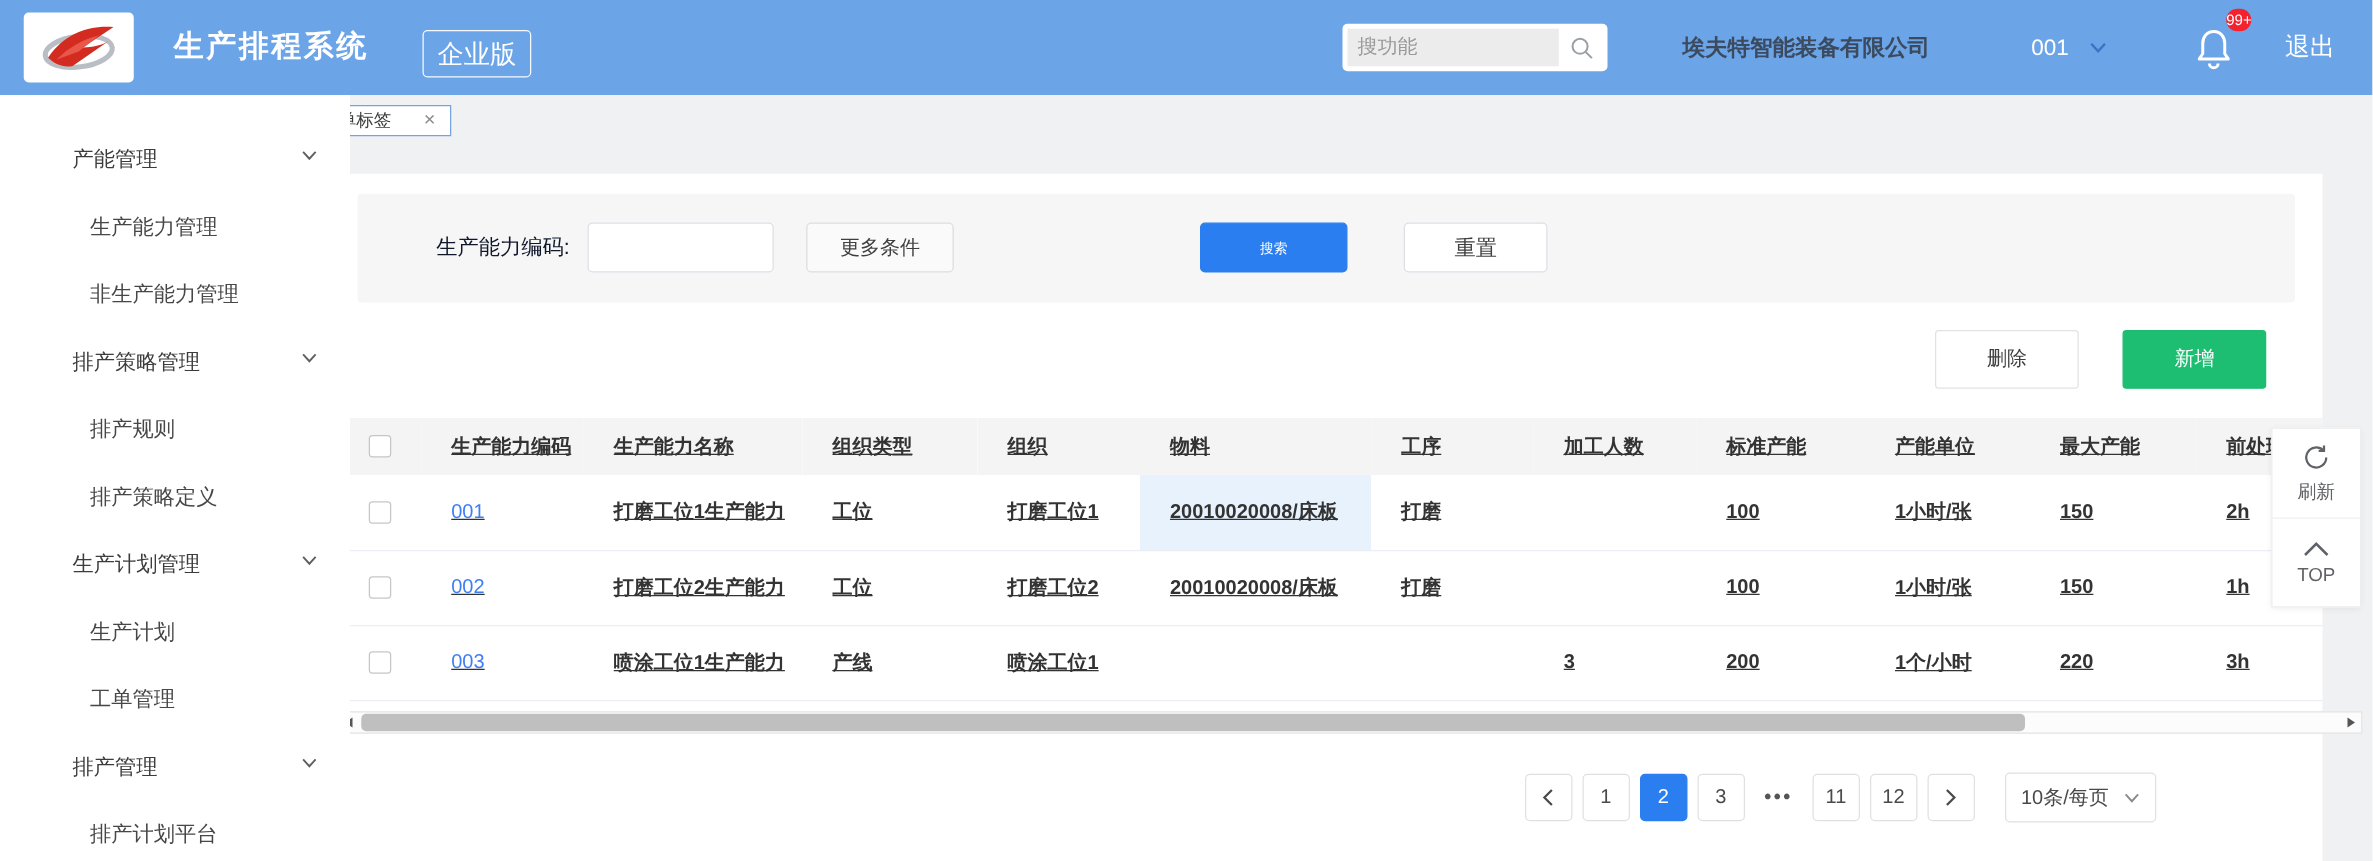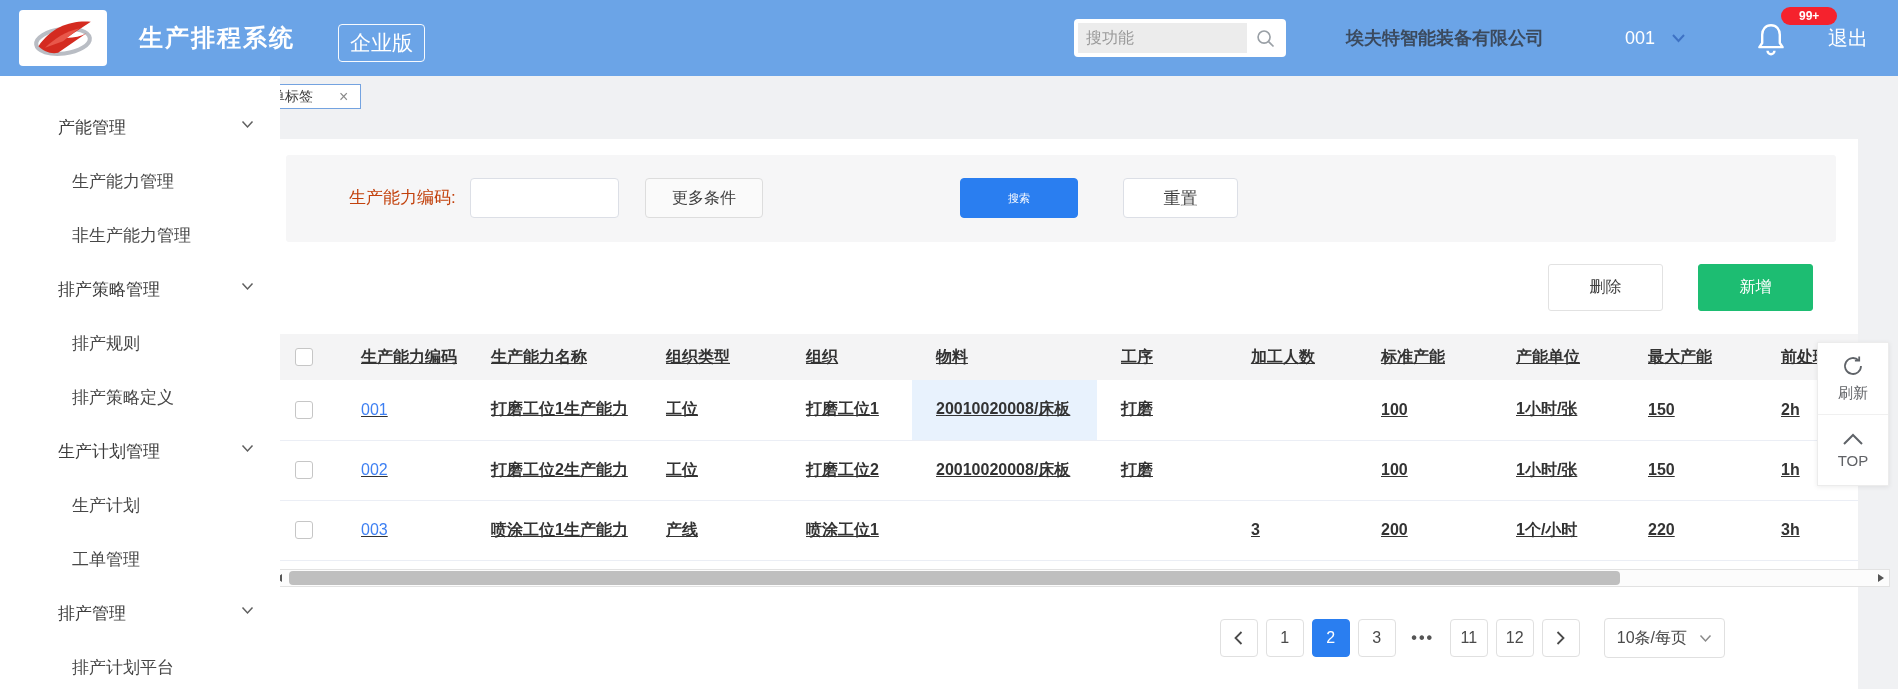--- a/index.html
+++ b/index.html
@@ -11,39 +11,39 @@
   .logo-box { position:absolute; left:19px; top:10px; width:88px; height:56px; background:#fff; border-radius:4px; display:flex; align-items:center; justify-content:center; }
   .app-title { position:absolute; left:139px; top:0; line-height:76px; font-size:24px; font-weight:bold; color:#fff; letter-spacing:2px; }
   .edition-badge { position:absolute; left:338px; top:24px; border:1px solid rgba(255,255,255,.95); border-radius:4px; color:#fff; font-size:21px; padding:4px 11px; }
   .header-search { position:absolute; left:1074px; top:19px; width:212px; height:38px; background:#fff; border-radius:4px; display:flex; align-items:center; padding:4px 10px 4px 4px; }
   .header-search input { flex:1; height:30px; border:none; outline:none; background:#ececec; font-size:16px; color:#555; padding:0 8px; min-width:0; }
   .header-search input::placeholder { color:#9a9a9a; }
   .header-search .mag { margin-left:8px; display:flex; }
   .company-name { position:absolute; left:1346px; top:0; line-height:76px; font-size:18px; font-weight:600; color:#3b4a5e; }
   .org-switch { position:absolute; left:1625px; top:0; height:76px; display:flex; align-items:center; gap:16px; color:#fff; font-size:18px; cursor:pointer; }
   .bell-wrap { position:absolute; left:1755px; top:21px; cursor:pointer; }
-  .notif-badge { position:absolute; left:1781px; top:7px; background:#f5222d; color:#fff; font-size:12px; font-weight:bold; line-height:1; padding:3px 18px; border-radius:9px; }
+  .notif-badge { position:absolute; left:1781px; top:7px; background:#f5222d; color:#fff; font-size:12px; font-weight:normal; line-height:1; padding:3px 0; border-radius:9px; }
   .logout { position:absolute; left:1828px; top:0; line-height:76px; color:#fff; font-size:20px; cursor:pointer; }
 
   
   .sidebar { position:absolute; left:0; top:76px; width:280px; bottom:0; background:#fff; padding-top:24px; z-index:10; }
   .side-item { height:54px; display:flex; align-items:center; position:relative; cursor:pointer; font-size:17px; }
   .side-item.group { padding-left:58px; color:#3c3c3c; }
   .side-item.child { padding-left:72px; color:#474747; }
   .side-chevron { position:absolute; right:26px; top:50%; margin-top:-7px; display:flex; }
 
   
   .content { position:absolute; left:240px; top:76px; width:1650px; bottom:0; background:#f0f1f3; }
   .tab { position:absolute; left:4px; top:8px; height:25px; background:#fff; border:1px solid #74a3e0; display:inline-flex; align-items:center; padding:0 12px; font-size:14px; color:#3a3a3a; cursor:pointer; gap:26px; }
   .tab .close { color:#8a8a8a; font-size:16px; line-height:1; cursor:pointer; }
   .card { position:absolute; left:24px; top:63px; width:1594px; bottom:0; background:#fff; }
 
   
   .filter-panel { position:absolute; left:46px; top:79px; width:1550px; height:87px; background:#f6f6f7; border-radius:3px; }
-  .filter-label { position:absolute; left:109px; top:102px; height:40px; line-height:40px; font-size:17px; color:#c2410c; }
+  .filter-label { position:absolute; left:109px; top:102px; height:40px; line-height:40px; font-size:17px; color:#0f172a; }
   .filter-input { position:absolute; left:230px; top:102px; width:149px; height:40px; background:#fff; border:1px solid #dcdfe6; border-radius:4px; font-size:16px; padding:0 10px; outline:none; }
   .btn { display:inline-flex; align-items:center; justify-content:center; border-radius:4px; font-size:16px; cursor:pointer; font-family:inherit; }
   .btn-more { position:absolute; left:405px; top:102px; width:118px; height:40px; background:#fafafa; border:1px solid #ddd; color:#3f3f3f; }
   .btn-search { position:absolute; left:720px; top:102px; width:118px; height:40px; background:#2a7ef0; border:1px solid #2a7ef0; color:#fff; font-size:11px; }
   .btn-reset { position:absolute; left:883px; top:102px; width:115px; height:40px; background:#fff; border:1px solid #dcdfe6; color:#3f3f3f; font-size:17px; }
   .btn-delete { position:absolute; left:1308px; top:188px; width:115px; height:47px; background:#fff; border:1px solid #e2e2e2; color:#3f3f3f; border-radius:3px; }
   .btn-add { position:absolute; left:1458px; top:188px; width:115px; height:47px; background:#1dbd72; border:1px solid #1dbd72; color:#fff; border-radius:3px; }
 
   
   .table-wrap { position:absolute; left:30px; top:258px; width:1588px; }

